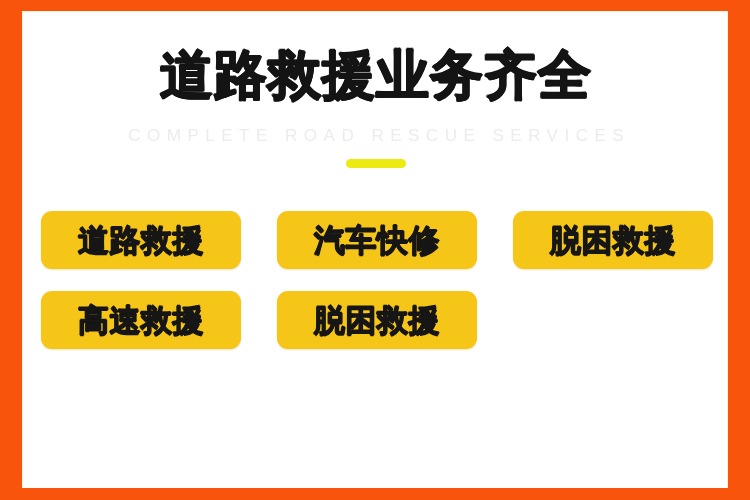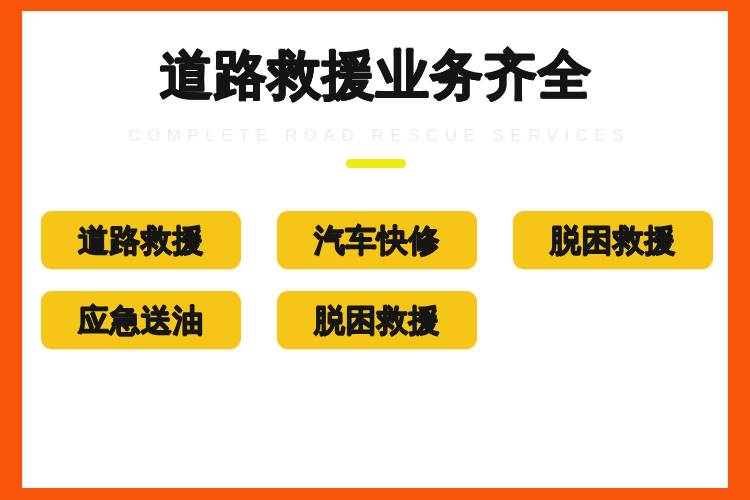--- a/index.html
+++ b/index.html
@@ -157,24 +157,24 @@
 
       <div class="service-button">
         <span class="service-label">汽车快修</span>
       </div>
 
 
       <div class="service-button">
         <span class="service-label">脱困救援</span>
       </div>
 
+      <div class="service-button">
+        <span class="service-label">高速救援</span>
+      </div>
 
-      <div class="service-button">
-        <span class="service-label">应急送油</span>
-      </div>
 
 
       <div class="service-button">
         <span class="service-label">脱困救援</span>
       </div>
 
     </div>
   </div>
 </div>
 

